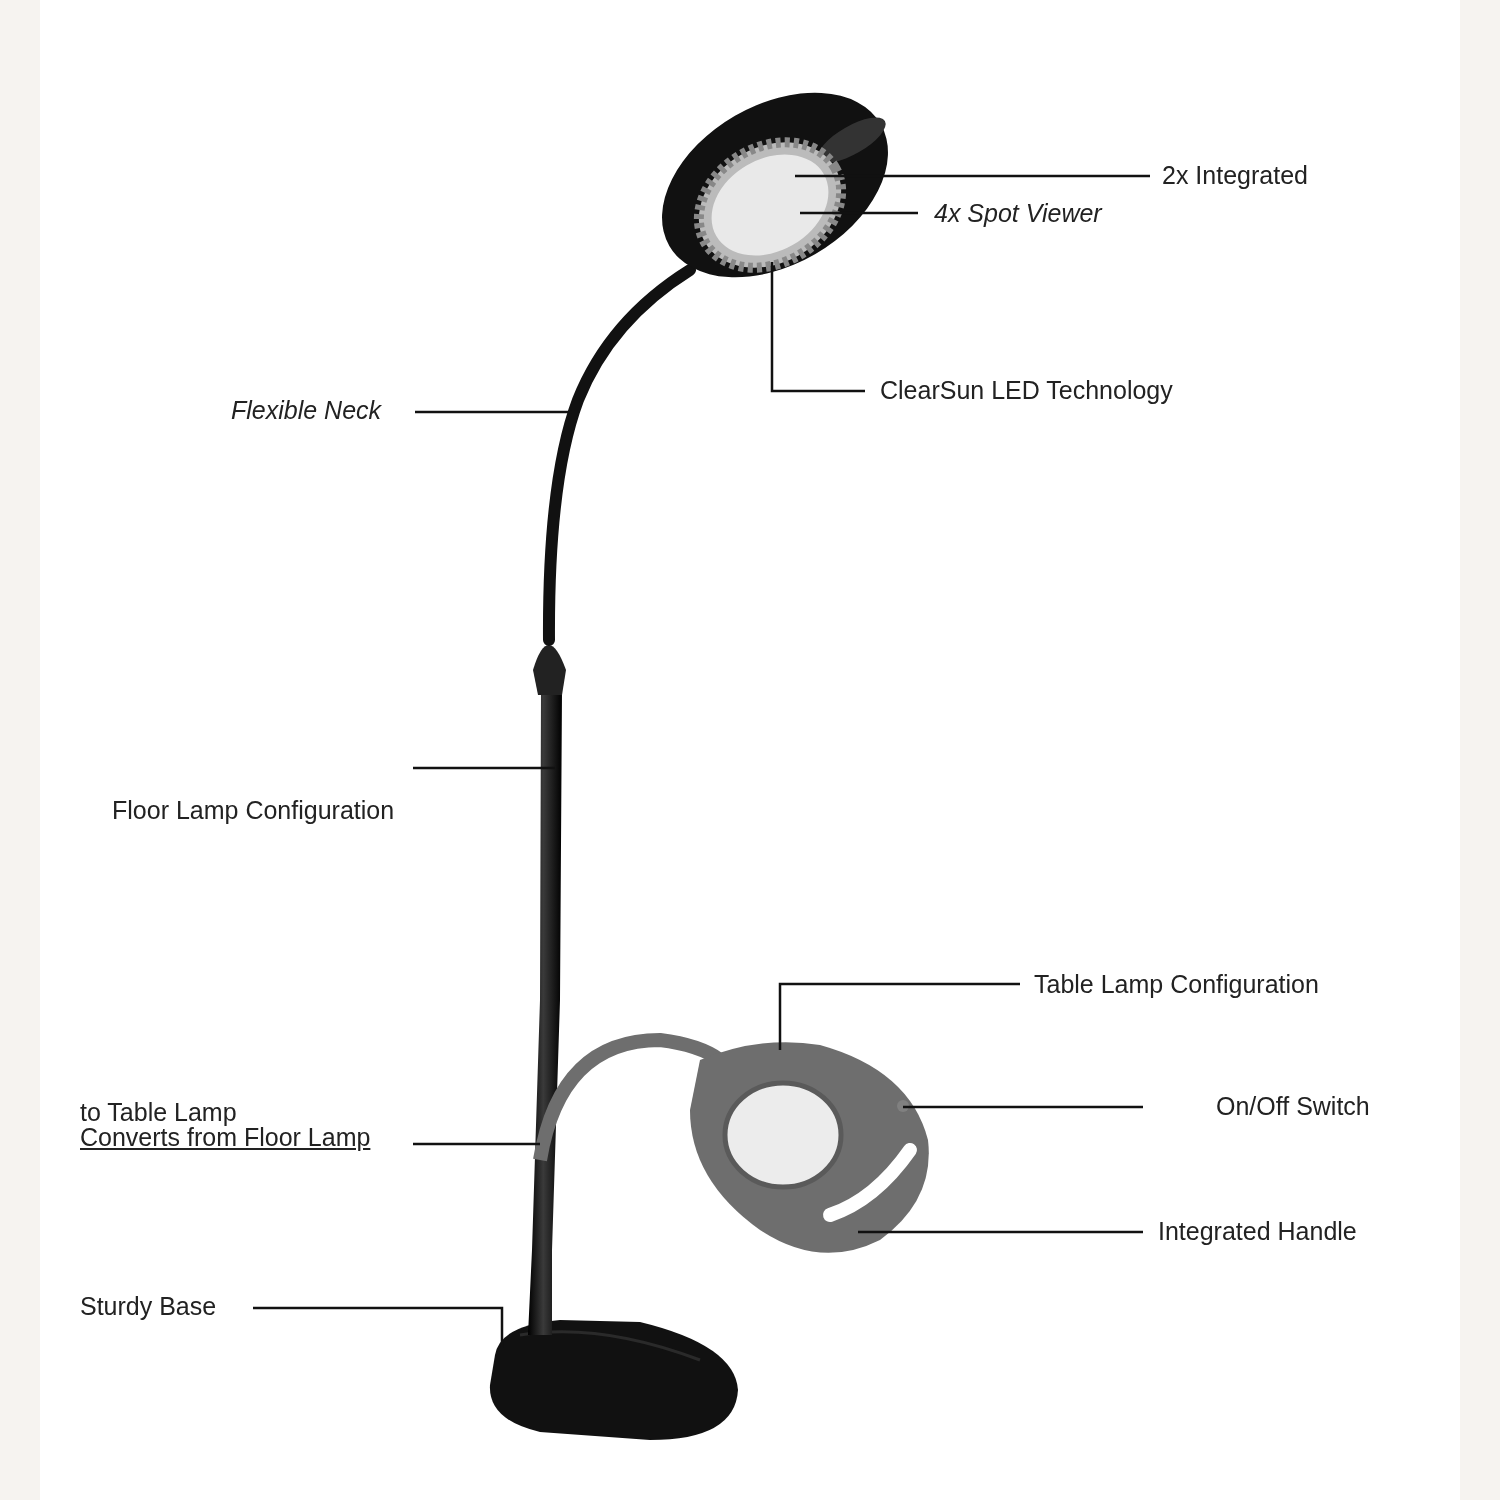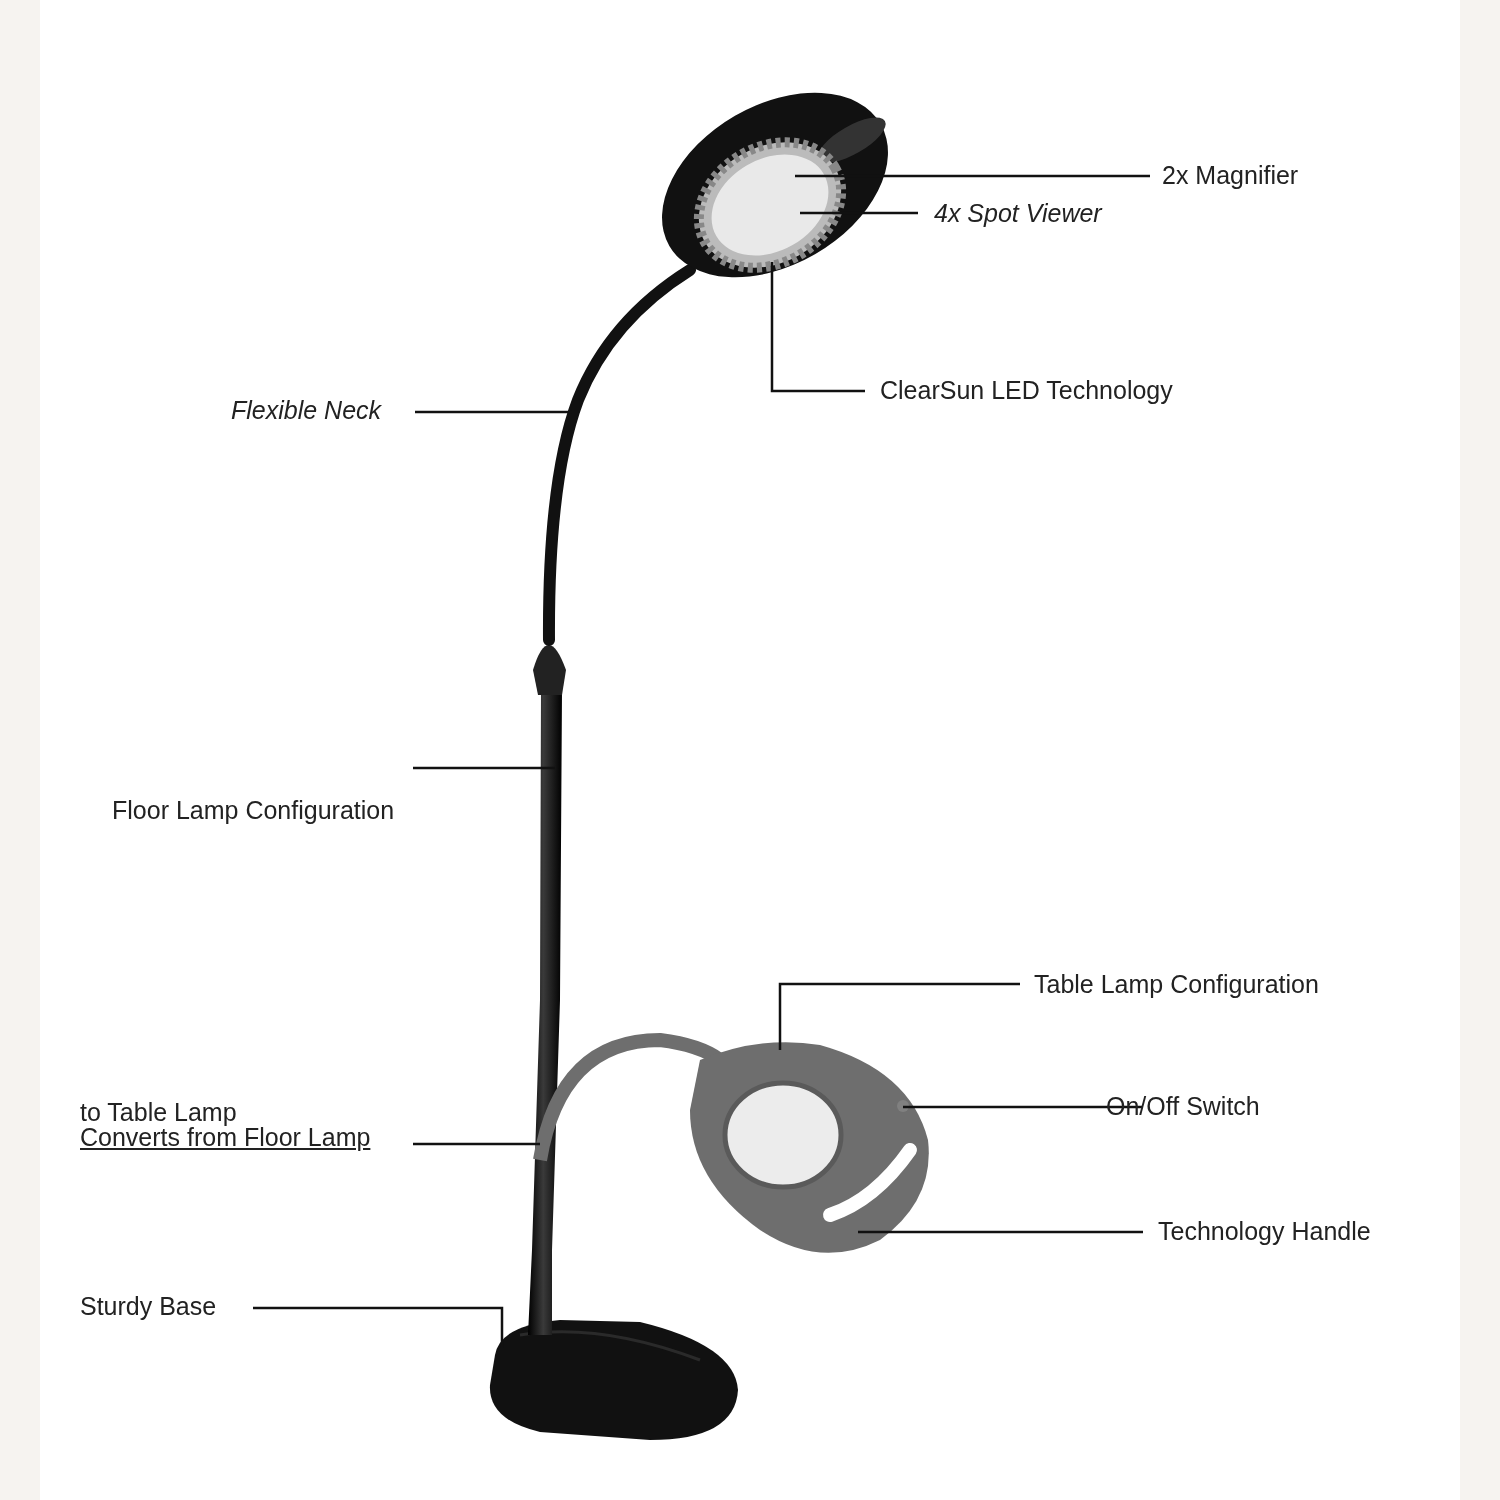--- a/index.html
+++ b/index.html
@@ -57,23 +57,23 @@
     <polyline points="415,412 572,412"></polyline>
     <polyline points="413,768 555,768"></polyline>
     <polyline points="413,1144 540,1144"></polyline>
     <polyline points="253,1308 502,1308 502,1348"></polyline>
     <polyline points="780,1050 780,984 1020,984"></polyline>
     <polyline points="903,1107 1143,1107"></polyline>
     <polyline points="858,1232 1143,1232"></polyline>
   </g>
 </svg>
 
-<div class="label" style="left:1162px; top:159px;">2x Magnifier</div>
+<div class="label" style="left:1162px; top:159px;">2x Integrated</div>
 <div class="label" style="left:934px; top:197px;font-style:italic;">4x Spot Viewer</div>
 <div class="label" style="left:880px; top:374px;">ClearSun LED Technology</div>
 <div class="label" style="left:231px; top:394px;font-style:italic;">Flexible Neck</div>
 <div class="label" style="left:80px; top:794px;margin-left:32px;">Floor Lamp Configuration</div>
 <div class="label" style="left:80px; top:1121px;text-decoration:underline;">Converts from Floor Lamp</div>
 <div class="label" style="left:80px; top:1096px;">to Table Lamp</div>
 <div class="label" style="left:80px; top:1290px;">Sturdy Base</div>
 <div class="label" style="left:1034px; top:968px;text-align:right;">Table Lamp Configuration</div>
-<div class="label" style="left:1106px; top:1090px;">On/Off Switch</div>
-<div class="label" style="left:1158px; top:1215px;">Technology Handle</div>
+<div class="label" style="left:1216px; top:1090px;">On/Off Switch</div>
+<div class="label" style="left:1158px; top:1215px;">Integrated Handle</div>
 
 </body></html>

